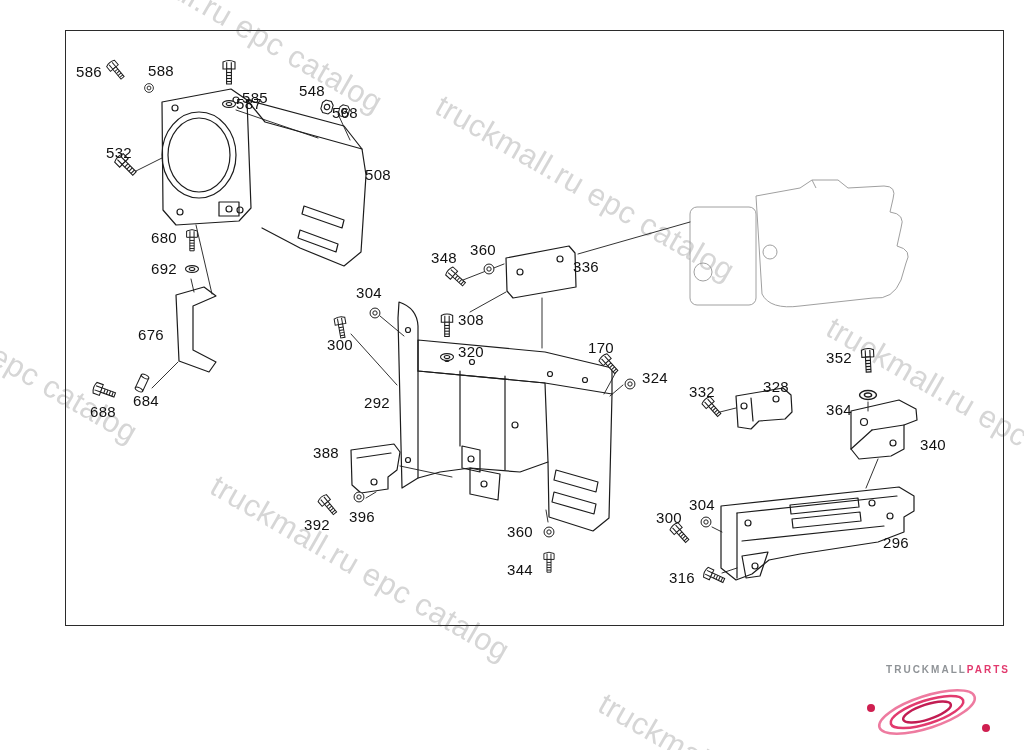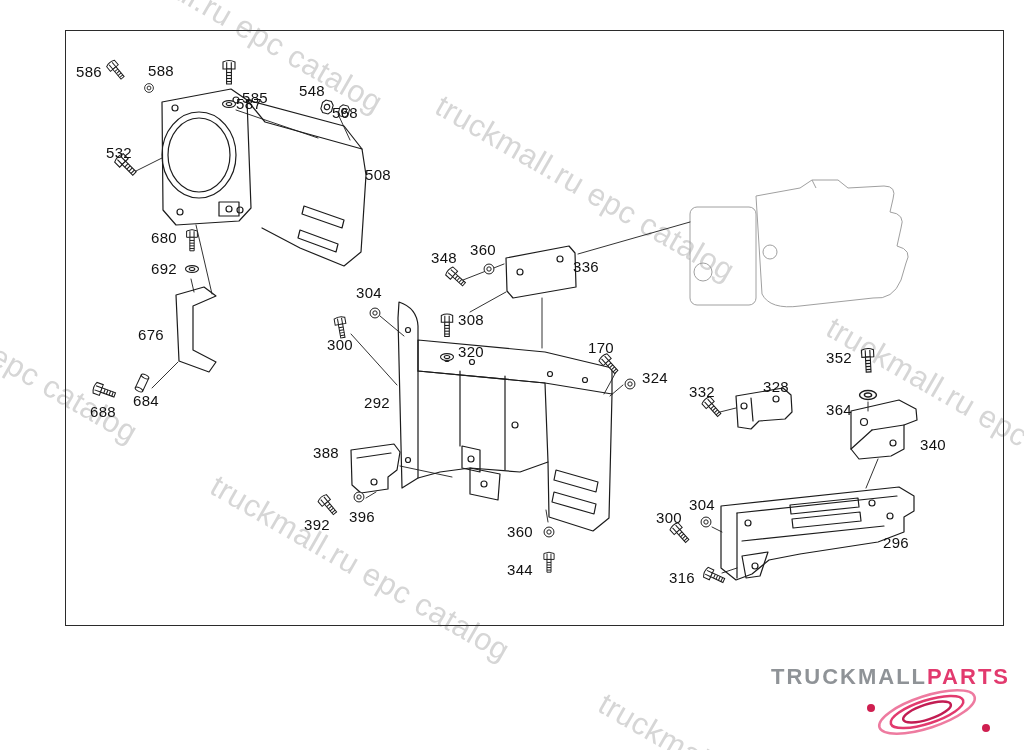--- a/index.html
+++ b/index.html
@@ -13,21 +13,21 @@
   .frame{position:absolute;left:65px;top:30px;width:939px;height:596px;border:1.5px solid #2b2b2b;z-index:2;}
   .watermark{
     position:absolute;z-index:1;white-space:nowrap;
     font-size:31px;letter-spacing:0.5px;color:var(--wm-color);
     transform:rotate(30deg);transform-origin:0 0;user-select:none;
   }
   #diagram-svg{position:absolute;left:0;top:0;z-index:3;}
   #labels-layer{position:absolute;left:0;top:0;width:1024px;height:543px;z-index:4;pointer-events:none;}
   .part-label{position:absolute;font-size:15px;color:#111;letter-spacing:0.3px;}
   .logo{position:absolute;right:6px;top:658px;width:175px;height:92px;z-index:5;}
-  .logo-text{position:absolute;top:6px;right:8px;font-weight:bold;font-size:22px;
+  .logo-text{position:absolute;top:6px;right:8px;font-weight:bold;font-size:10px;
     letter-spacing:2px;color:var(--logo-primary);}
   .logo-text .accent{color:var(--logo-accent);}
   .logo-swirl{position:absolute;left:6px;top:18px;}
 </style>
 </head>
 <body>
 
 <div id="screen">
 
   <div class="watermark" style="left:95px;top:-80px;">truckmall.ru epc catalog</div>

